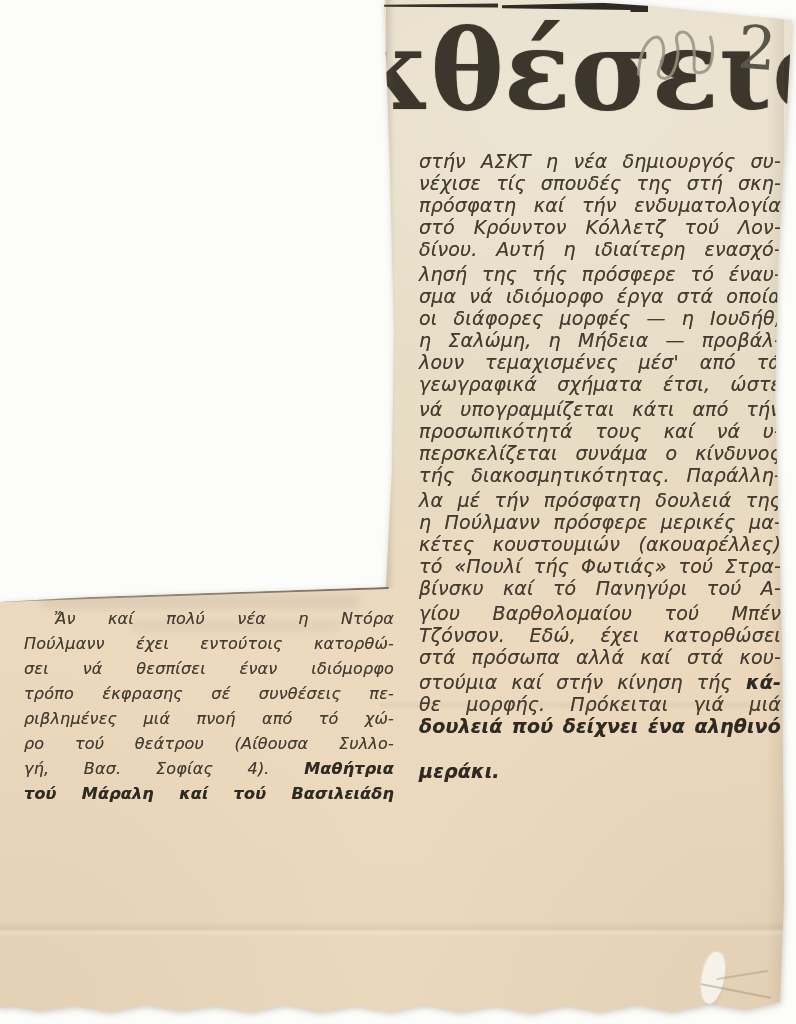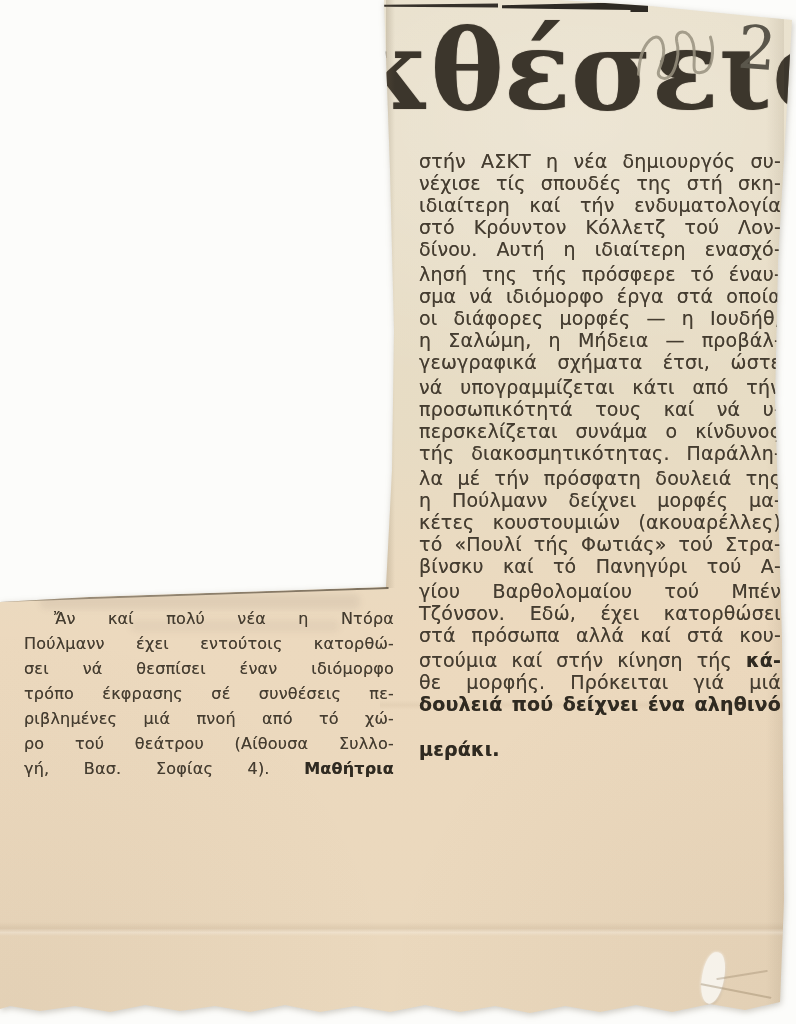--- a/index.html
+++ b/index.html
@@ -43,21 +43,21 @@
     text-shadow:0 0 1px rgba(60,50,40,.55);
   }
   
   .scribble{position:absolute;left:628px;top:16px;transform:rotate(-7deg);opacity:.85;}
   .pencil-number{
     position:absolute;left:738px;top:18px;
     font-family:"DejaVu Serif","Liberation Serif",serif;
     font-size:60px;color:#5a564b;transform:rotate(4deg);line-height:1;
   }
   
-  .col{position:absolute;color:#443c30;}
+  .col{position:absolute;color:#443c30;font-style:italic;}
   .col-right{left:419px;top:150px;width:362px;font-size:19px;letter-spacing:.2px;word-spacing:2px;}
   .col-left{left:24px;top:606px;width:370px;font-size:16px;letter-spacing:.2px;word-spacing:2px;}
   .line{height:22px;line-height:22px;text-align:justify;text-align-last:justify;white-space:normal;
     text-shadow:0 0 .6px rgba(70,60,45,.6);}
   .col-left .line{height:25px;line-height:25px;}
   .line.gap{margin-top:3px;}
   .line.end{text-align-last:left;margin-top:23px;}
   .line.ind{text-indent:30px;}
   .b{font-weight:bold;color:#2f2a21;}
   
@@ -105,53 +105,55 @@
 
       <div class="strip-edge-shade"></div>
       <div class="right-edge-shade"></div>
       <div class="cut-line"></div>
       <div class="crease-band"></div>
       <div class="crease-band2"></div>
 
       <div class="col col-right">
           <div class="line"><span>στήν ΑΣΚΤ η νέα δημιουργός συ-</span> </div>
           <div class="line"><span>νέχισε τίς σπουδές της στή σκη-</span> </div>
-          <div class="line"><span>ιδιαίτερη καί τήν ενδυματολογία</span> </div>
+          <div class="line"><span>πρόσφατη καί τήν ενδυματολογία</span> </div>
           <div class="line"><span>στό Κρόυντον Κόλλετζ τού Λον-</span> </div>
           <div class="line"><span>δίνου. Αυτή η ιδιαίτερη ενασχό-</span> </div>
           <div class="line gap"><span>λησή της τής πρόσφερε τό έναυ-</span> </div>
           <div class="line"><span>σμα νά ιδιόμορφο έργα στά οποία</span> </div>
           <div class="line"><span>οι διάφορες μορφές — η Ιουδήθ,</span> </div>
           <div class="line"><span>η Σαλώμη, η Μήδεια — προβάλ-</span> </div>
+          <div class="line"><span>λουν τεμαχισμένες μέσ' από τά</span> </div>
           <div class="line"><span>γεωγραφικά σχήματα έτσι, ώστε</span> </div>
           <div class="line gap"><span>νά υπογραμμίζεται κάτι από τήν</span> </div>
           <div class="line"><span>προσωπικότητά τους καί νά υ-</span> </div>
           <div class="line"><span>περσκελίζεται συνάμα ο κίνδυνος</span> </div>
           <div class="line"><span>τής διακοσμητικότητας. Παράλλη-</span> </div>
           <div class="line gap"><span>λα μέ τήν πρόσφατη δουλειά της</span> </div>
-          <div class="line"><span>η Πούλμανν δείχνει μορφές μα-</span> </div>
+          <div class="line"><span>η Πούλμανν πρόσφερε μερικές μα-</span> </div>
           <div class="line"><span>κέτες κουστουμιών (ακουαρέλλες)</span> </div>
           <div class="line"><span>τό «Πουλί τής Φωτιάς» τού Στρα-</span> </div>
           <div class="line"><span>βίνσκυ καί τό Πανηγύρι τού Α-</span> </div>
           <div class="line gap"><span>γίου Βαρθολομαίου τού Μπέν</span> </div>
           <div class="line"><span>Τζόνσον. Εδώ, έχει κατορθώσει</span> </div>
           <div class="line"><span>στά πρόσωπα αλλά καί στά κου-</span> </div>
           <div class="line gap"><span>στούμια καί στήν κίνηση τής </span> <span class="b">κά-</span> </div>
           <div class="line"><span>θε μορφής. Πρόκειται γιά μιά</span> </div>
           <div class="line"><span class="b">δουλειά πού δείχνει ένα αληθινό</span> </div>
           <div class="line end"><span class="b">μεράκι.</span> </div>
         </div>
       <div class="col col-left">
           <div class="line ind"><span>Ἄν καί πολύ νέα η Ντόρα</span> </div>
           <div class="line"><span>Πούλμανν έχει εντούτοις κατορθώ-</span> </div>
           <div class="line"><span>σει νά θεσπίσει έναν ιδιόμορφο</span> </div>
           <div class="line"><span>τρόπο έκφρασης σέ συνθέσεις πε-</span> </div>
           <div class="line"><span>ριβλημένες μιά πνοή από τό χώ-</span> </div>
           <div class="line"><span>ρο τού θεάτρου (Αίθουσα Συλλο-</span> </div>
           <div class="line"><span>γή, Βασ. Σοφίας 4). </span> <span class="b">Μαθήτρια</span> </div>
+          <div class="line"><span class="b">τού Μάραλη καί τού Βασιλειάδη</span> </div>
         </div>
 
       <div class="tear-spot"></div>
       <div class="scratch1"></div>
       <div class="scratch2"></div>
 
     </div>
   </div>
 </div>
 

